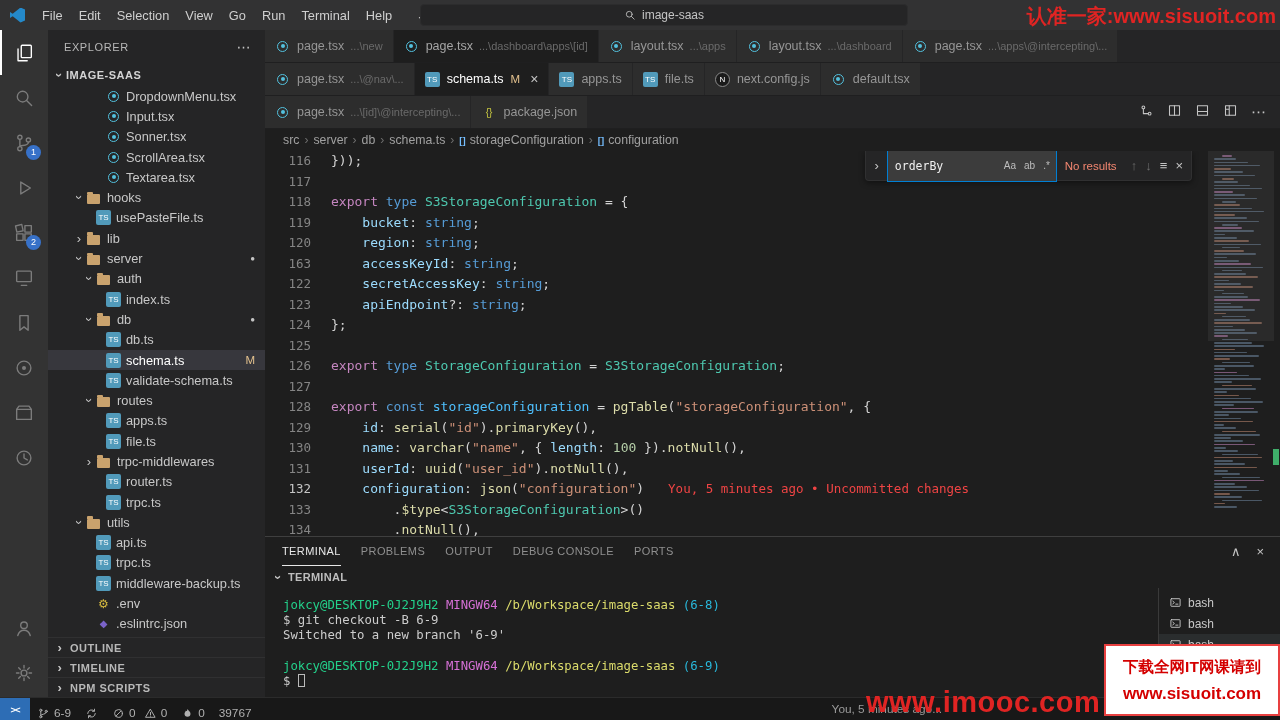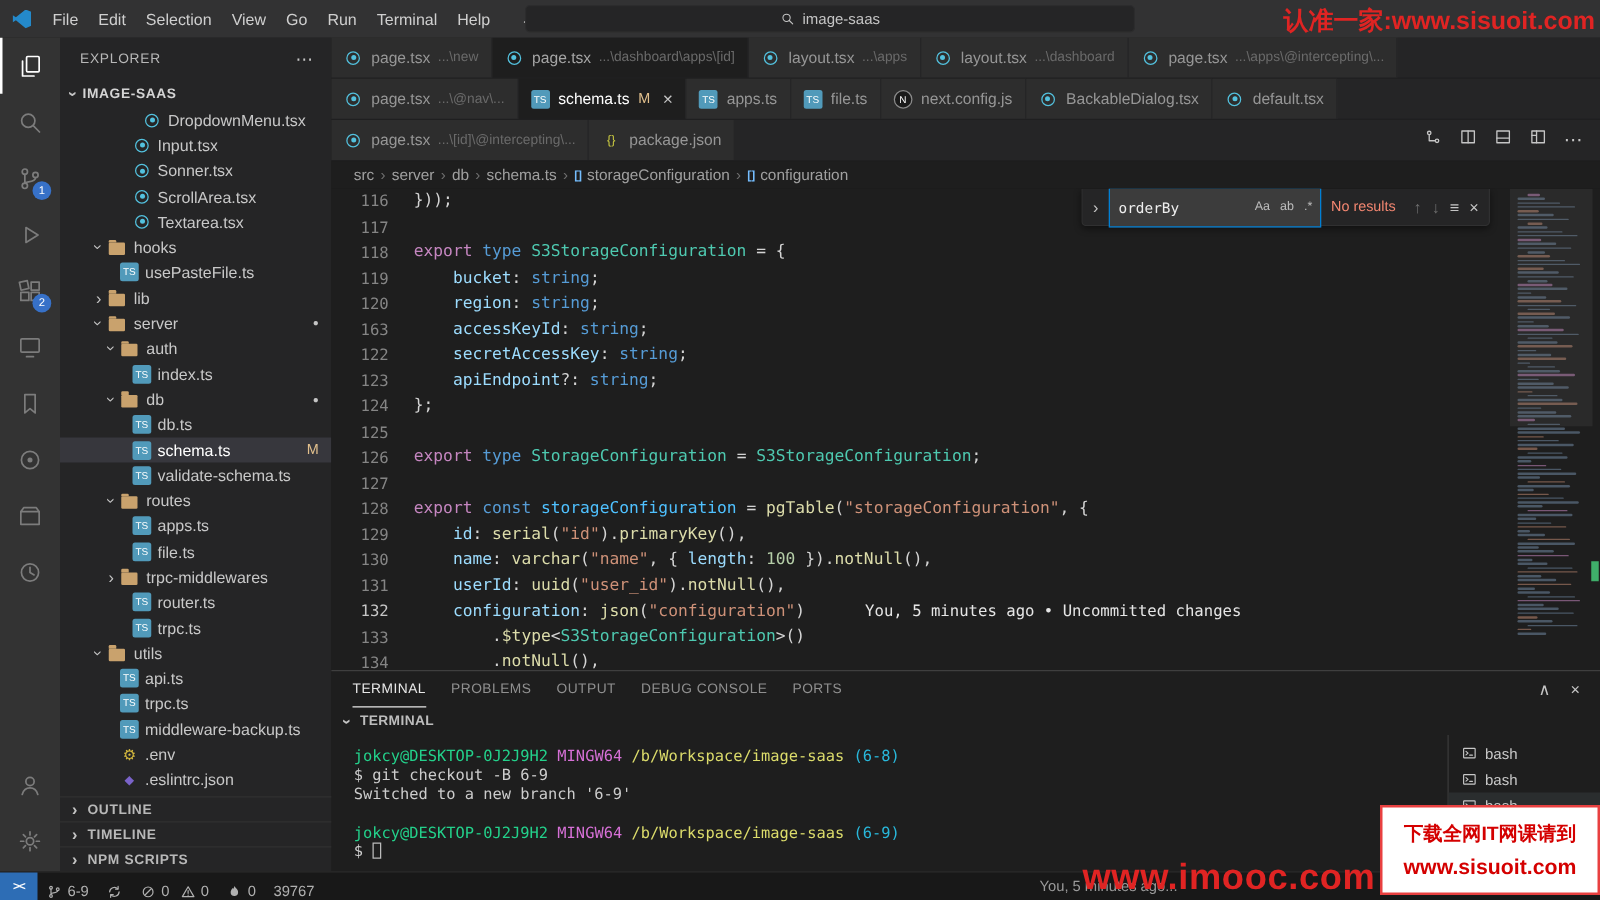--- a/index.html
+++ b/index.html
@@ -67,21 +67,21 @@
 .bc-item{display:flex;align-items:center;gap:4px}
 .bc-sym{color:#75beff;font-size:9.5px;font-weight:700}
 
 
 .code-wrap{position:absolute;top:121px;left:0;right:0;bottom:0;overflow:hidden;background:#1e1e1e}
 .code-line{display:flex;height:20.5px;font-family:"DejaVu Sans Mono",monospace;font-size:13px;line-height:20.5px;white-space:pre}
 .ln{width:46px;flex:none;text-align:right;color:#858585;font-size:12.5px}
 .code-line.cur .ln{color:#c6c6c6}
 .ltext{margin-left:20px}
 .tk-p{color:#d4d4d4}.tk-k{color:#c586c0}.tk-b{color:#569cd6}.tk-t{color:#4ec9b0}.tk-v{color:#9cdcfe}.tk-c{color:#4fc1ff}.tk-f{color:#dcdcaa}.tk-s{color:#ce9178}.tk-num{color:#b5cea8}
-.blame{color:#e5e5e5;margin-left:48px;font-size:12.5px}
+.blame{color:#ef4444;margin-left:24px;font-size:12.5px}
 
 
 .find{position:absolute;top:0;right:88px;height:30px;display:flex;align-items:center;gap:8px;padding:0 8px;background:#252526;border:1px solid #303031;border-top:none;box-shadow:0 2px 6px rgba(0,0,0,.45);border-radius:0 0 4px 4px;z-index:6}
 .find-toggle{color:#c5c5c5;font-size:13px}
 .find-input{display:flex;align-items:center;background:#3c3c3c;border:1px solid #007fd4;padding:0 4px 0 7px;width:170px;height:32px;font-family:"DejaVu Sans Mono",monospace;font-size:11.5px;color:#eee;gap:4px}
 .fi-q{flex:1}
 .fi-opt{color:#bdbdbd;font-size:10px;padding:1px 2px;border-radius:2px;font-family:"Liberation Sans",sans-serif}
 .find-status{color:#f48771;font-size:11.5px;min-width:58px}
 .find-nav{color:#6e6e6e;font-size:13px}
 .find-extra{color:#c5c5c5;font-size:13px}
@@ -238,21 +238,21 @@
 <div class="sidebar">
   <div class="sb-header">
     <span>EXPLORER</span>
     <span class="sbh-more">⋯</span>
   </div>
   <div class="ws-row">
     <span class="chev down">›</span>
     <span>IMAGE-SAAS</span>
   </div>
   <div class="tree" id="tree">
-      <div class="tree-row" style="padding-left: 32px; justify-content: center;">
+      <div class="tree-row" style="padding-left: 44px;">
         <span class="chev"></span>
         <span class="fic react"></span>
         <span class="tlabel">DropdownMenu.tsx</span>
       </div>
       <div class="tree-row" style="padding-left: 44px;">
         <span class="chev"></span>
         <span class="fic react"></span>
         <span class="tlabel">Input.tsx</span>
       </div>
       <div class="tree-row" style="padding-left: 44px;">
@@ -445,24 +445,20 @@
           <span class="fic ts">TS</span>
           <span class="ttitle">apps.ts</span>
         </div>
         <div class="tab">
           <span class="fic ts">TS</span>
           <span class="ttitle">file.ts</span>
         </div>
         <div class="tab">
           <span class="fic next">N</span>
           <span class="ttitle">next.config.js</span>
-        </div>
-        <div class="tab">
-          <span class="fic react"></span>
-          <span class="ttitle">BackableDialog.tsx</span>
         </div>
         <div class="tab">
           <span class="fic react"></span>
           <span class="ttitle">default.tsx</span>
         </div>
       </div>
       <div class="tabrow">
         <div class="tab">
           <span class="fic react"></span>
           <span class="ttitle">page.tsx</span>

